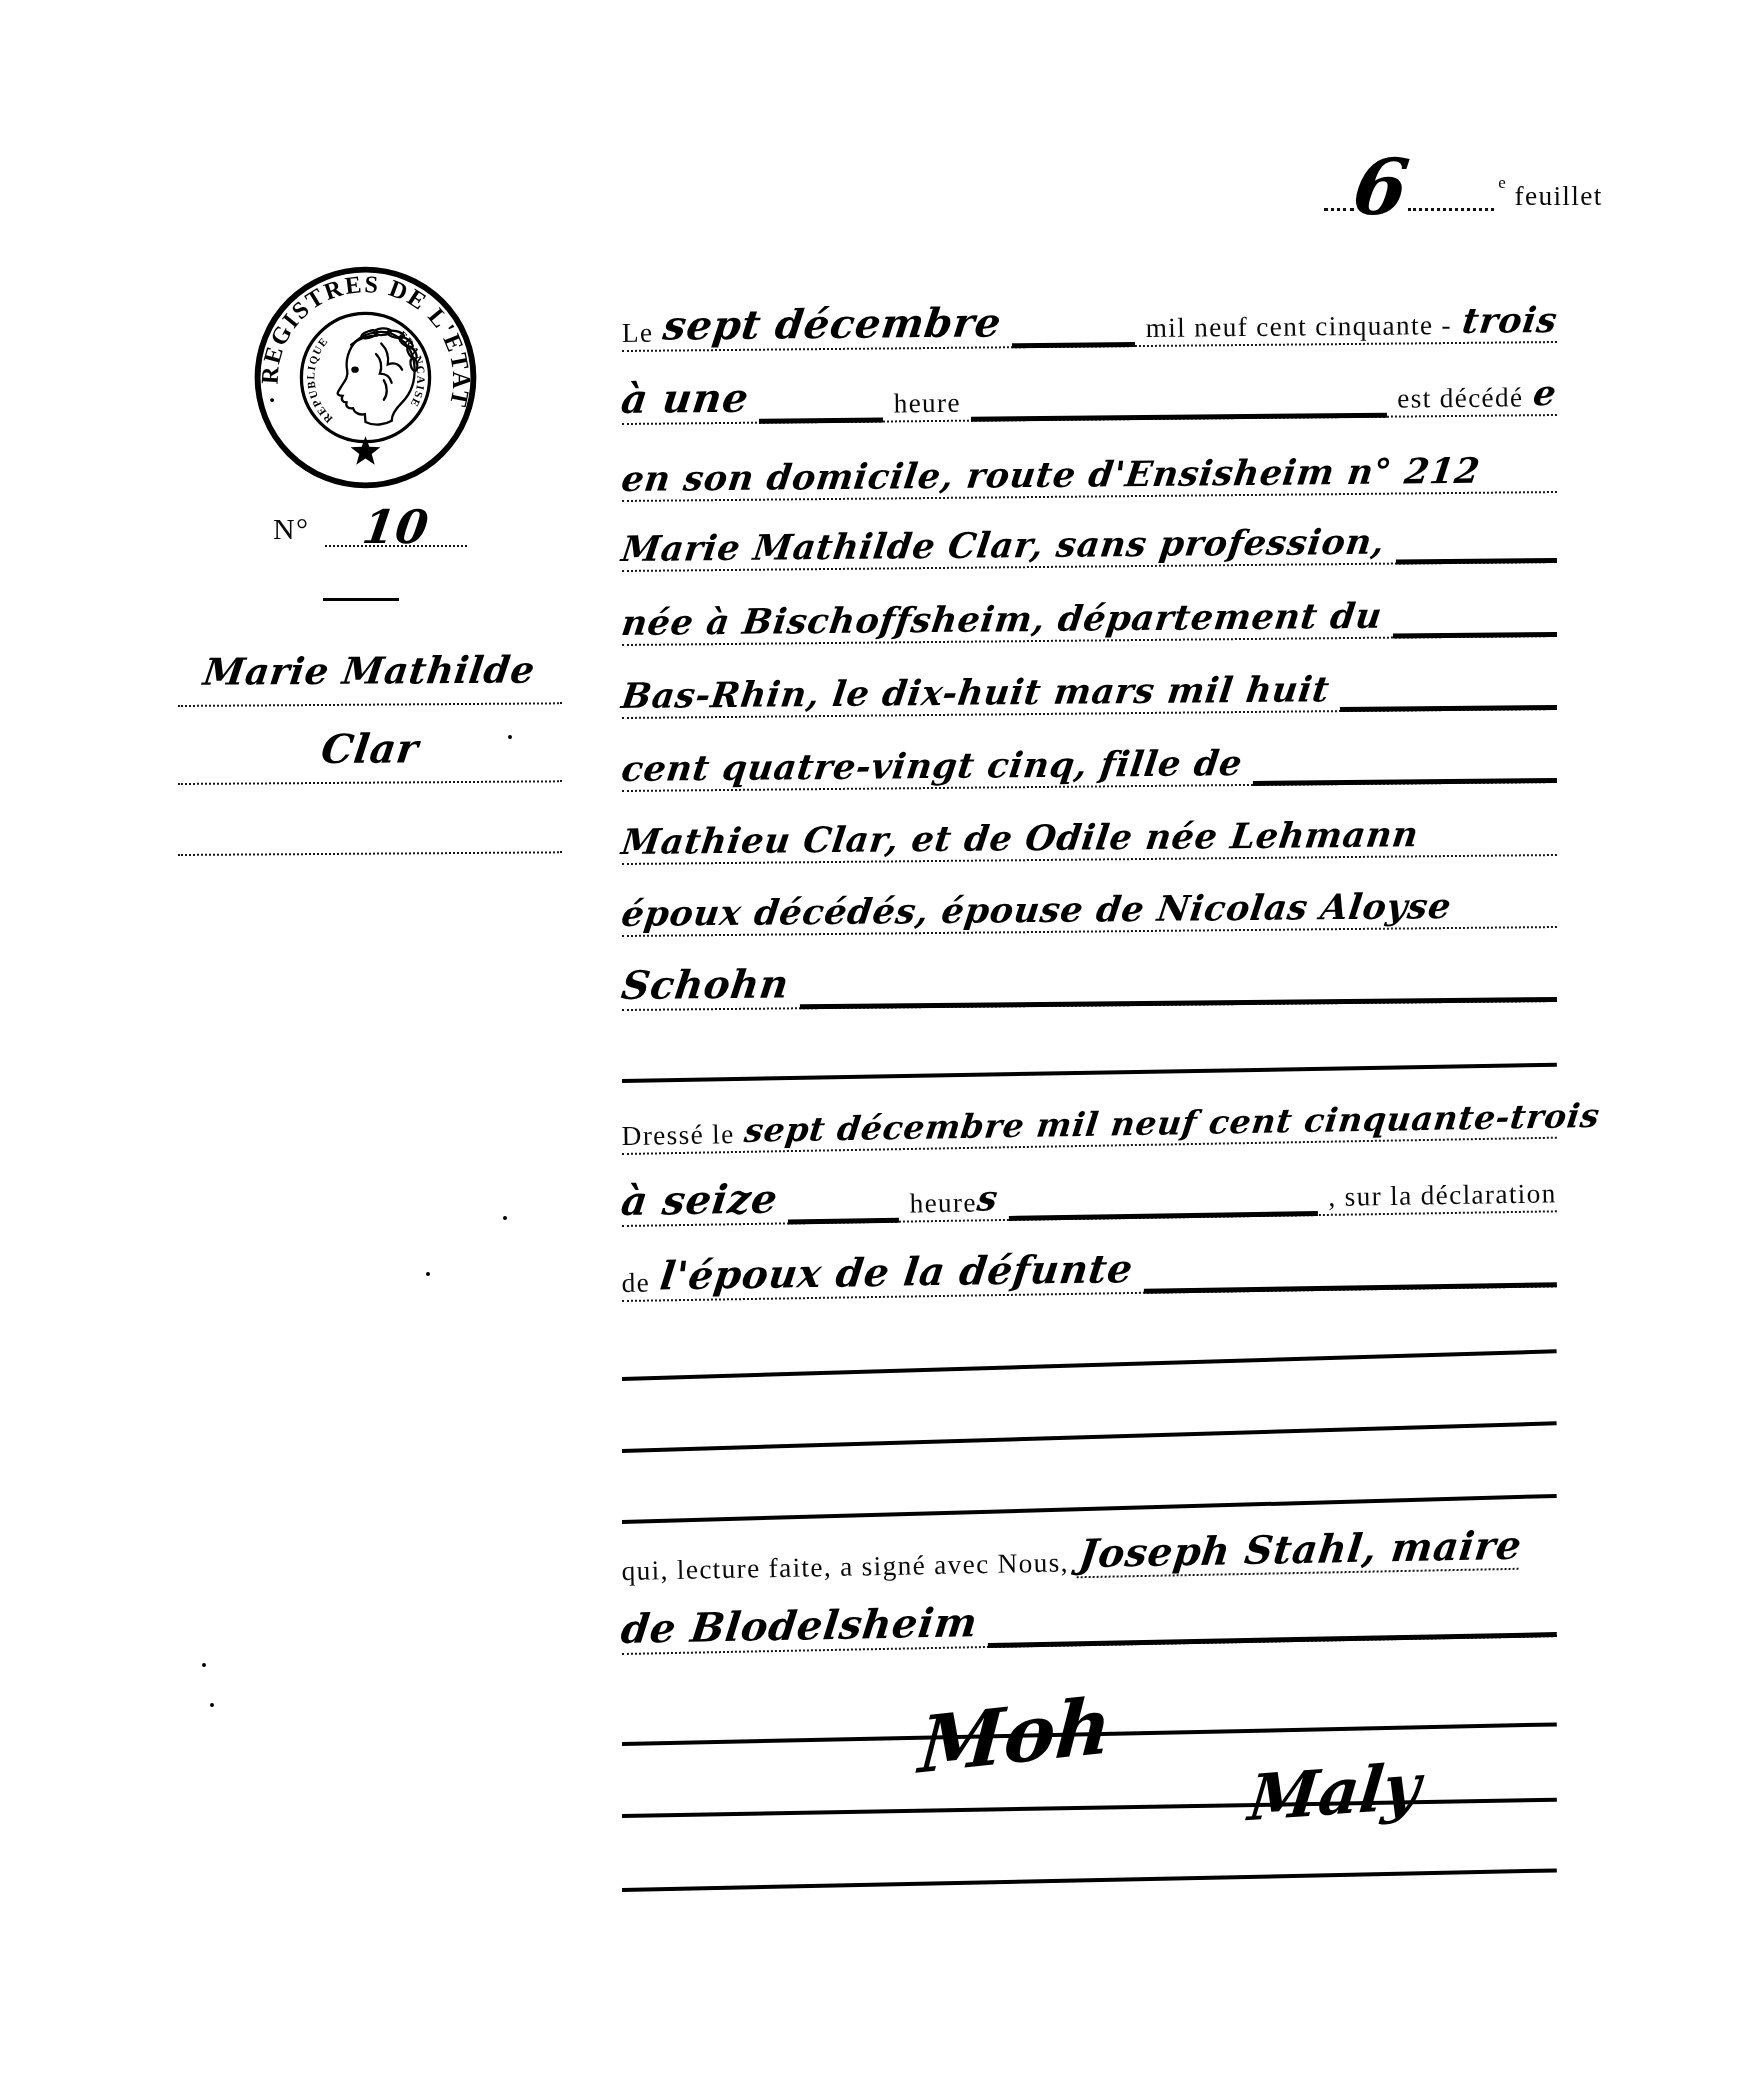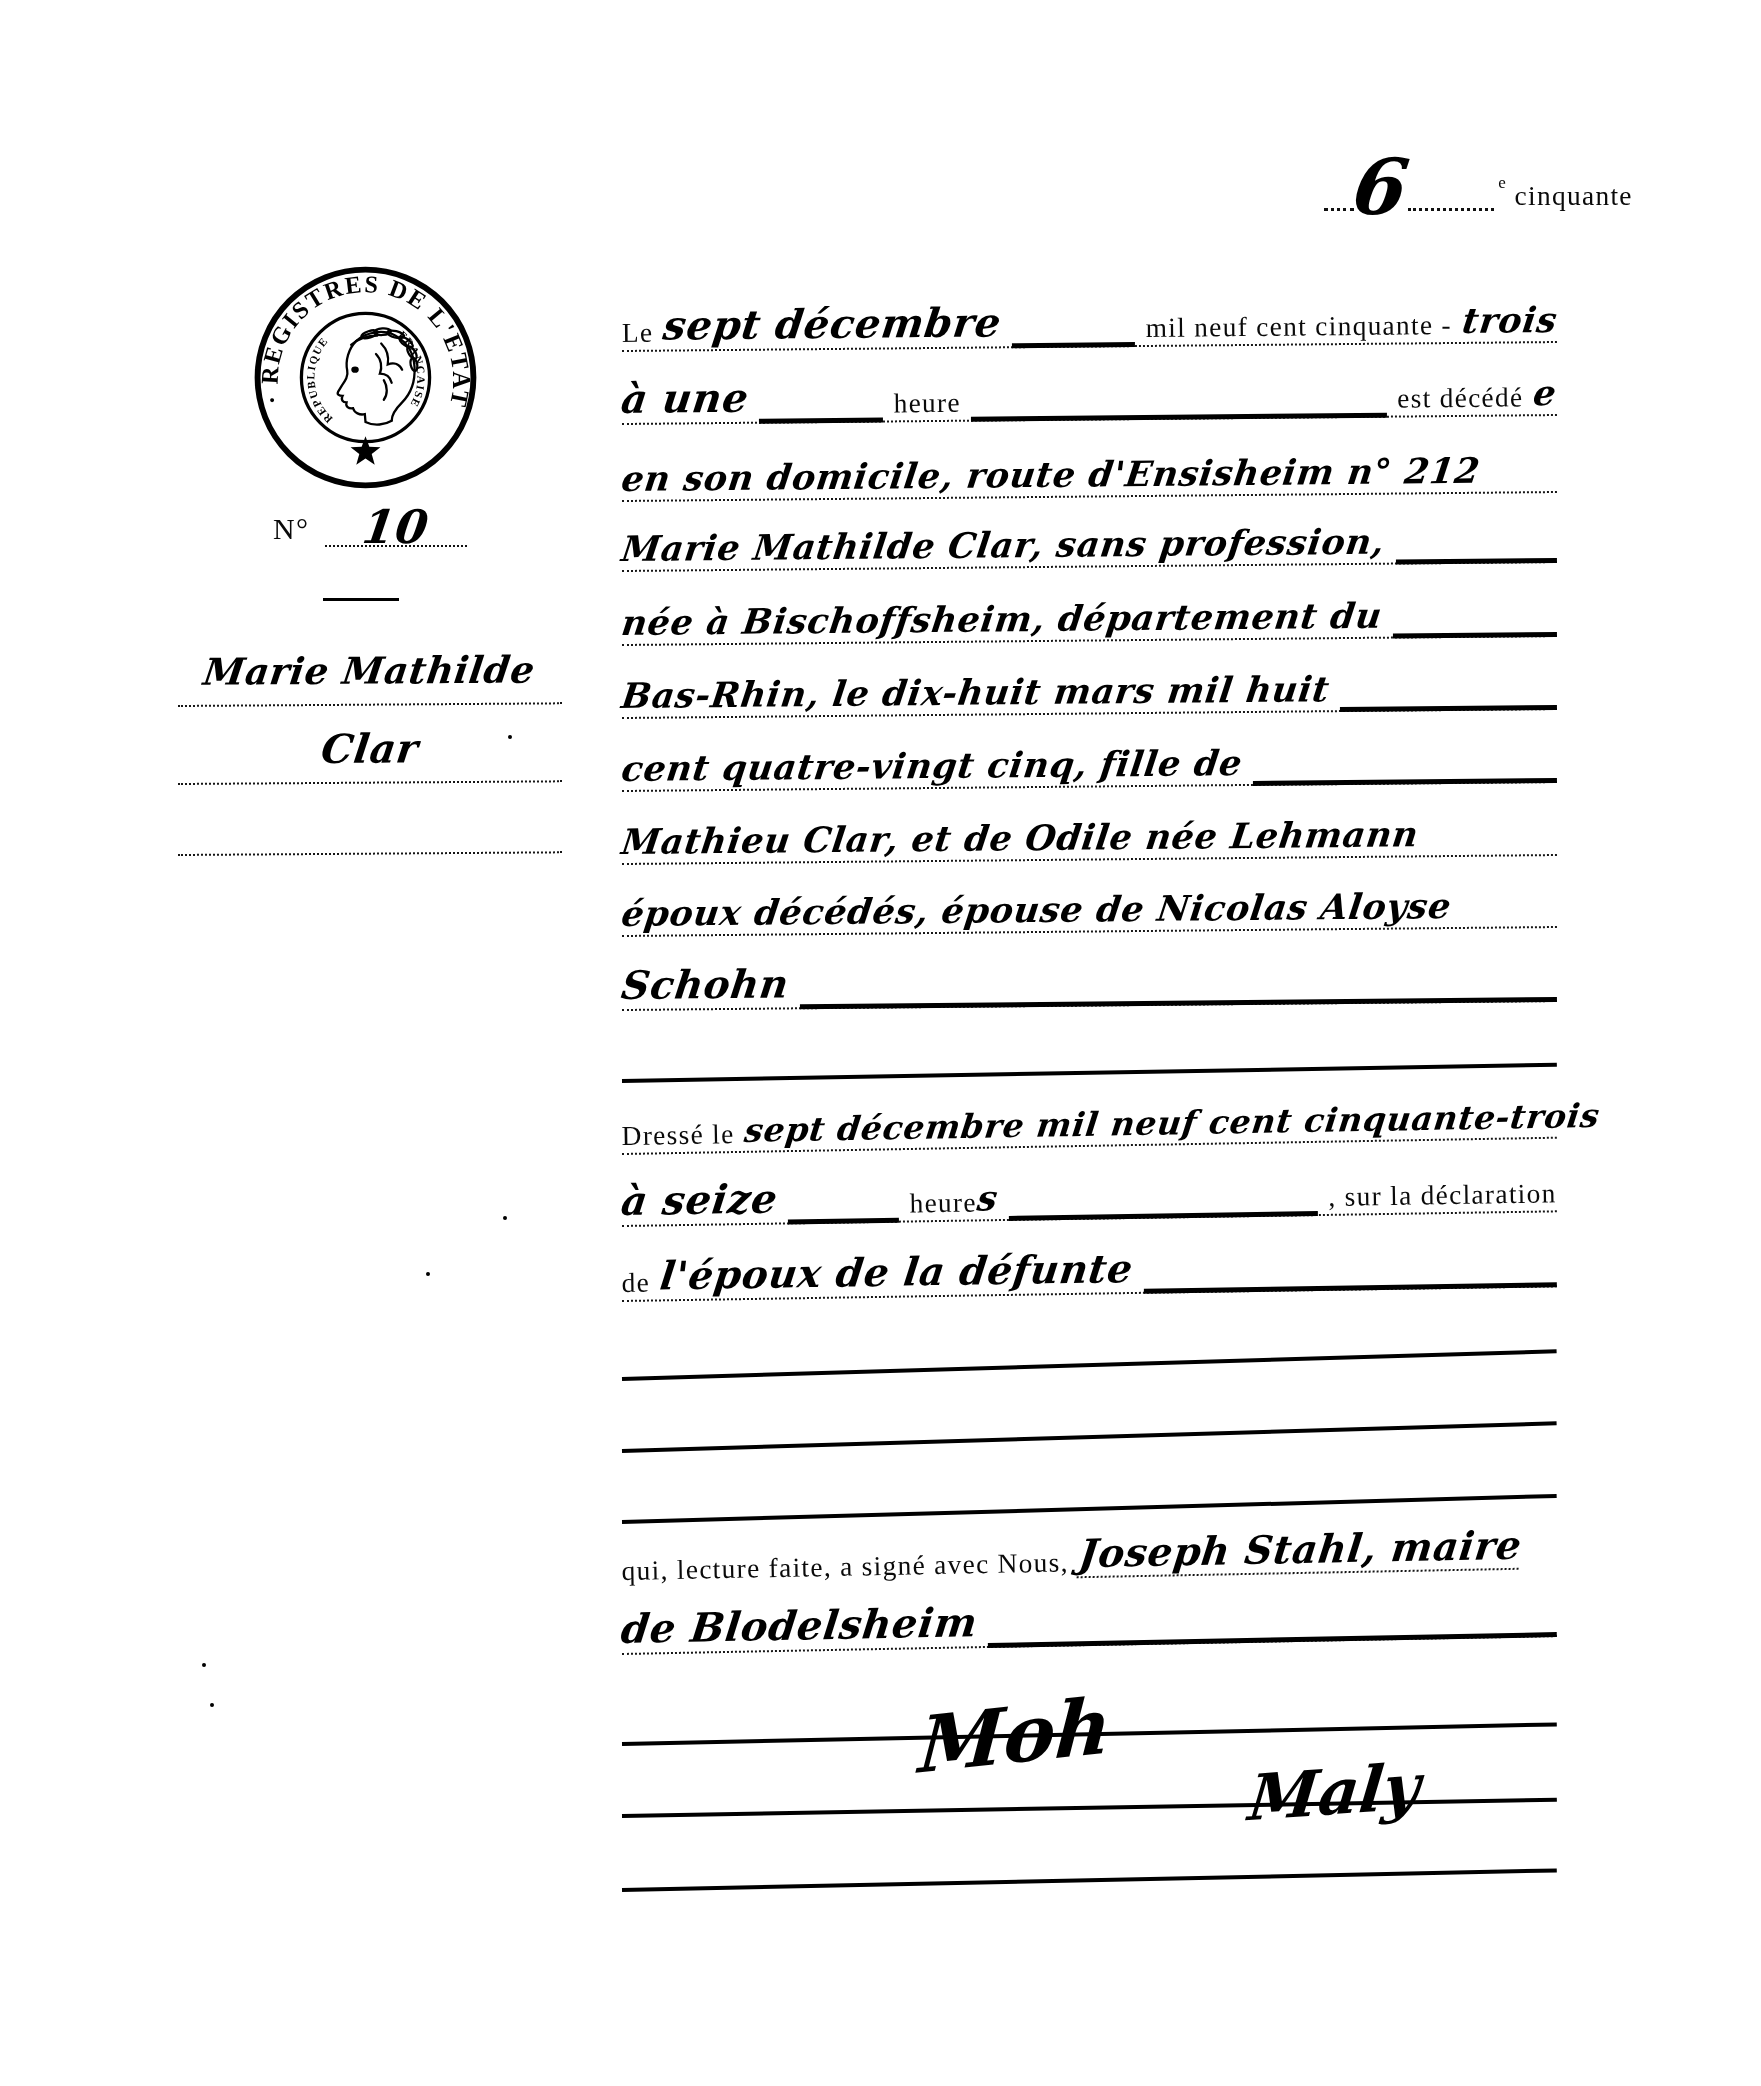--- a/index.html
+++ b/index.html
@@ -43,21 +43,21 @@
 </head>
 <body>
 
 <div class="page">
 
   <div class="feuillet-row">
     <span class="dotseg" style="width:30px"></span>
     <span class="hw hw-big">6</span>
     <span class="dotseg" style="width:86px"></span>
     <sup class="printed printed-sup" style="margin:0 0 22px 3.9px">e</sup>
-    <span class="printed" style="margin-bottom:2.6px"> cinquante</span>
+    <span class="printed" style="margin-bottom:2.6px"> feuillet</span>
   </div>
 
   <svg style="position:absolute; left:253px; top:265px" width="225" height="225" viewBox="0 0 344 344">
     <circle cx="172" cy="172" r="165" fill="none" stroke="#000" stroke-width="9"></circle>
     <circle cx="172" cy="172" r="98" fill="none" stroke="#000" stroke-width="5"></circle>
     <defs>
       <path id="arcTop" d="M 43 212 A 134 134 0 1 1 301 212" fill="none"></path>
       <path id="arcInL" d="M 126 237 A 82 82 0 0 1 126 107" fill="none"></path>
       <path id="arcInR" d="M 218 106 A 82 82 0 0 1 218 238" fill="none"></path>
     </defs>

